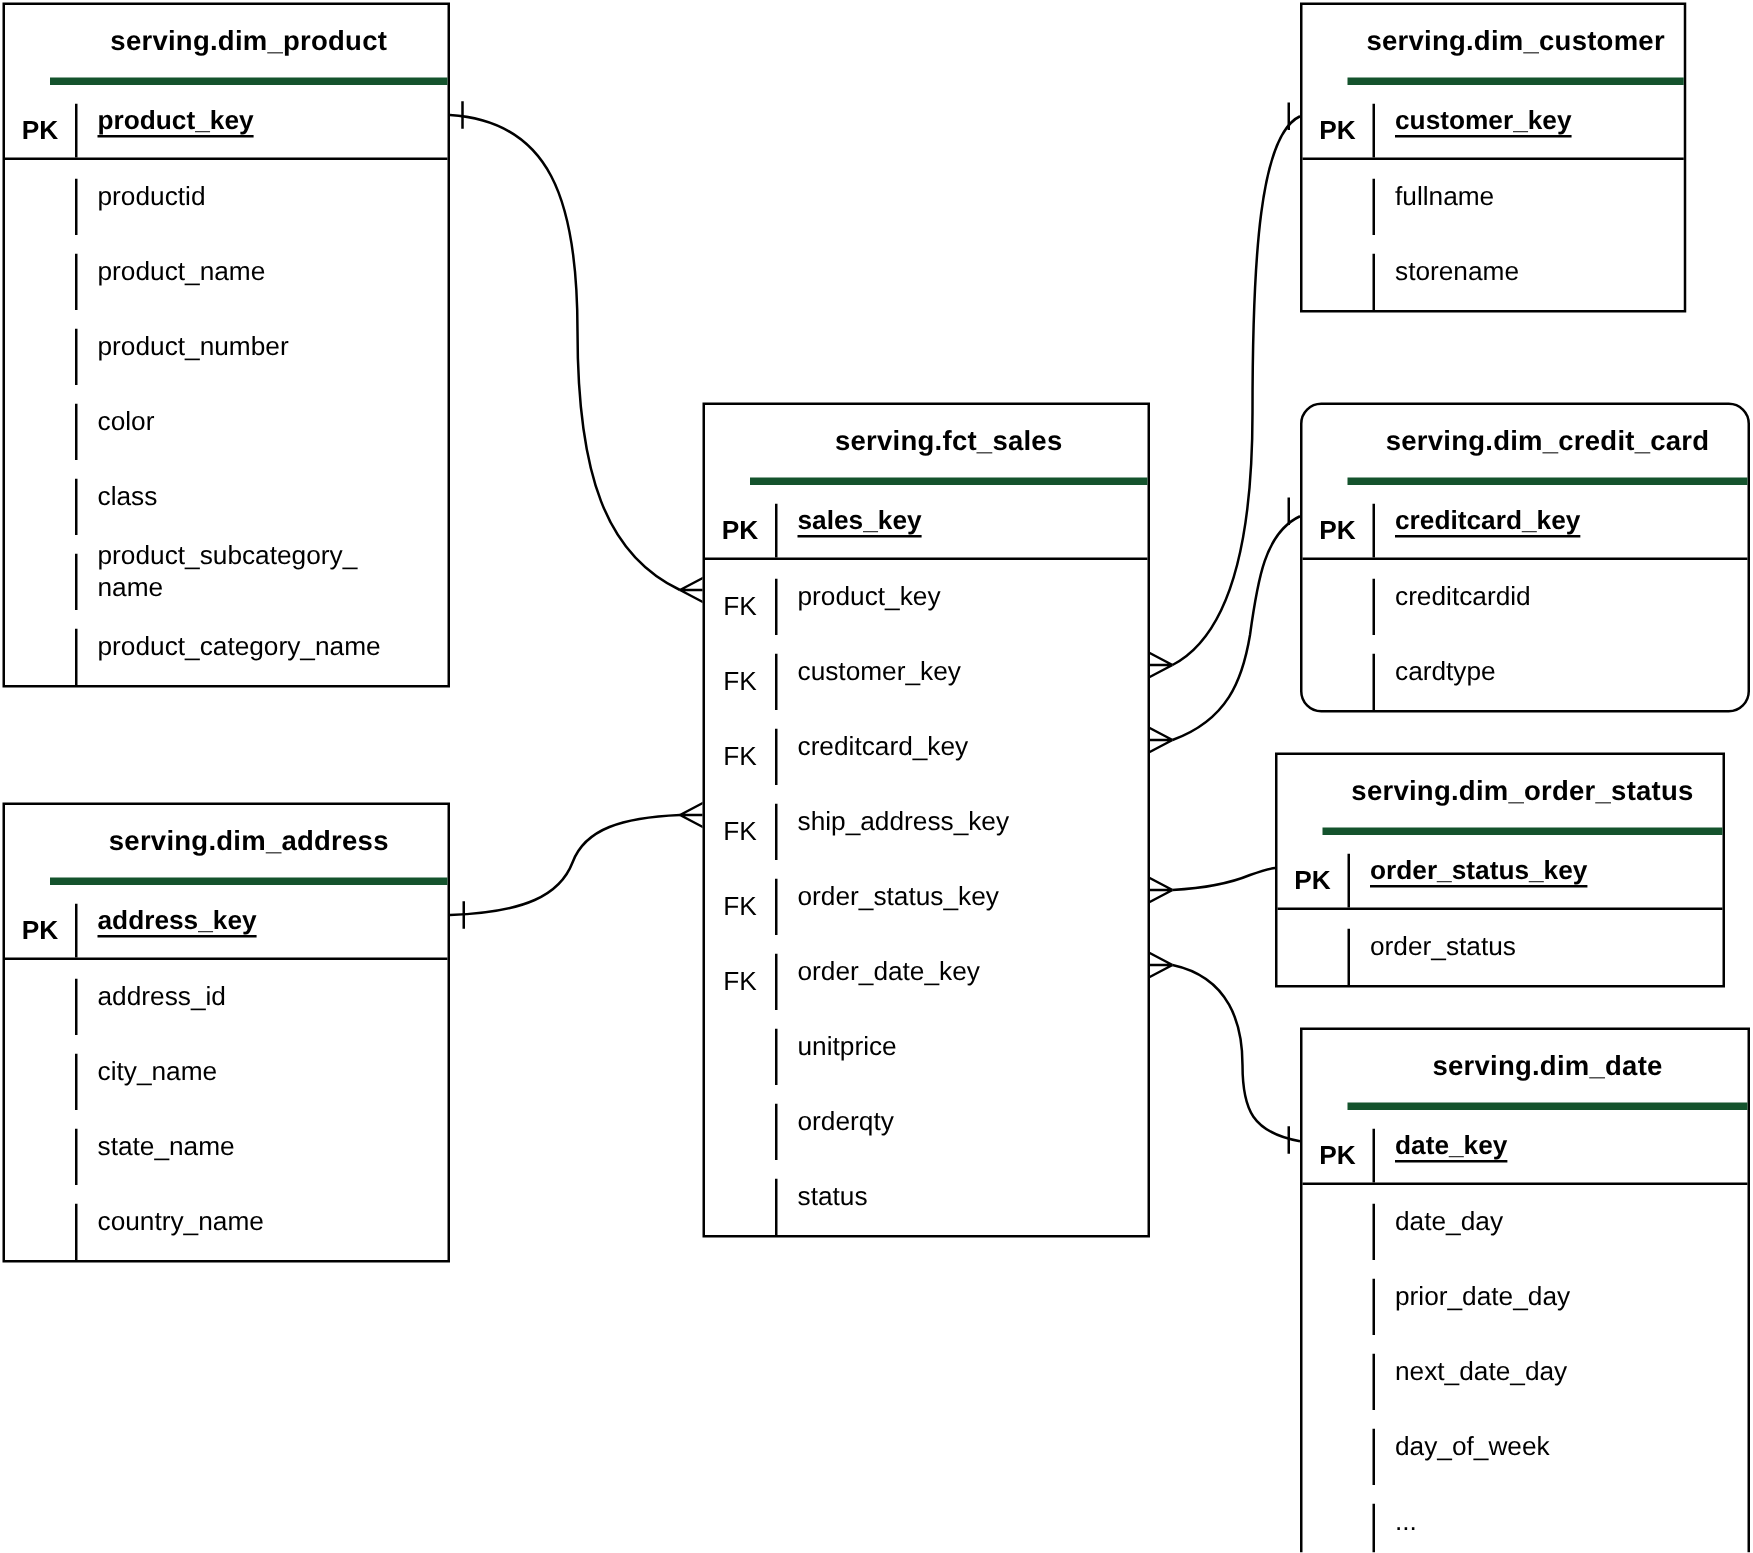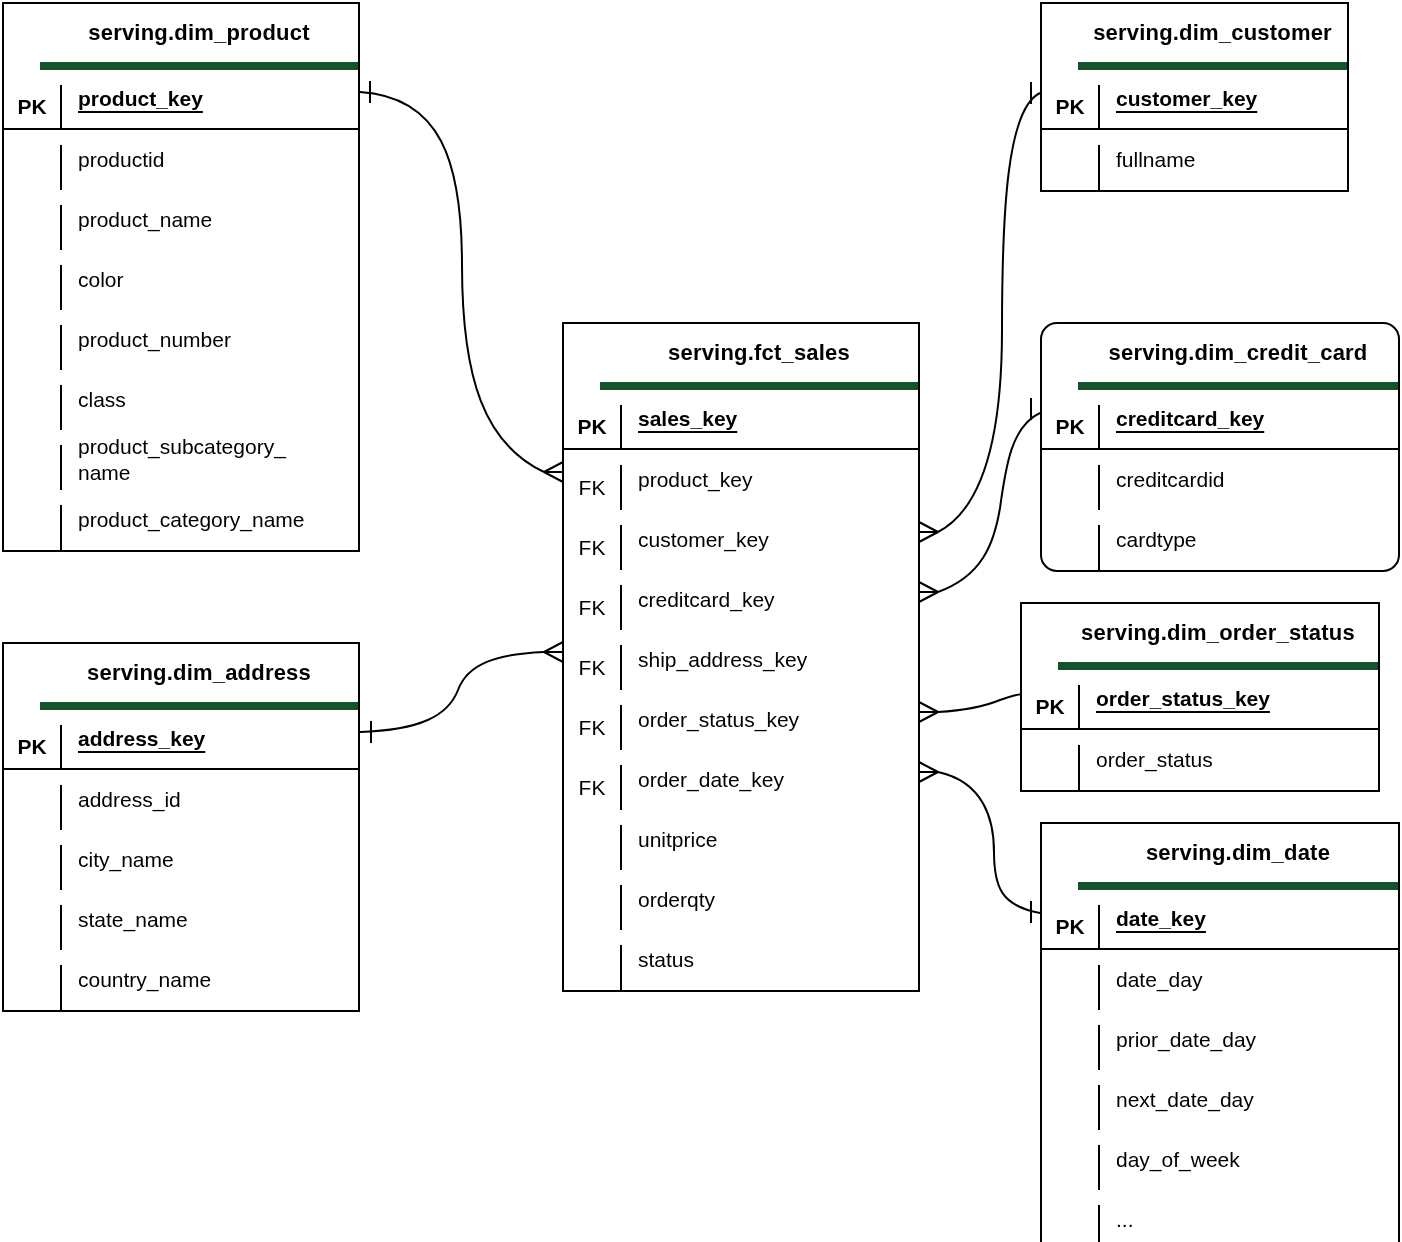--- a/index.html
+++ b/index.html
@@ -24,21 +24,21 @@
     fill: none;
   }
   .entity {
     position: absolute;
     box-sizing: border-box;
     border: 2px solid #000000;
     background: #ffffff;
   }
   .title {
     height: 58px;
-    border-bottom: 8px solid #14532d;
+    border-bottom: 6px solid #14532d;
     display: flex;
     align-items: center;
     justify-content: center;
     font-weight: bold;
     font-size: 22px;
     letter-spacing: 0.2px;
     margin-left: 36px;
   }
   .row { display: flex; min-height: 60px; }
   .row.keyrow { min-height: 58px; border-bottom: 2px solid #000000; }
@@ -125,25 +125,25 @@
         <div class="row">
           <div class="kcol"></div>
           <div class="fcol">productid</div>
         </div>
         <div class="row">
           <div class="kcol"></div>
           <div class="fcol">product_​name</div>
         </div>
         <div class="row">
           <div class="kcol"></div>
+          <div class="fcol">product_​number</div>
+        </div>
+        <div class="row">
+          <div class="kcol"></div>
           <div class="fcol">color</div>
-        </div>
-        <div class="row">
-          <div class="kcol"></div>
-          <div class="fcol">product_​number</div>
         </div>
         <div class="row">
           <div class="kcol"></div>
           <div class="fcol">class</div>
         </div>
         <div class="row">
           <div class="kcol"></div>
           <div class="fcol">product_​subcategory_​name</div>
         </div>
         <div class="row">
@@ -157,20 +157,24 @@
     <div class="title">serving.dim_customer</div>
     <div class="grid">
         <div class="row keyrow">
           <div class="kcol">PK</div>
           <div class="fcol pkfield">customer_​key</div>
         </div>
         <div class="row">
           <div class="kcol"></div>
           <div class="fcol">fullname</div>
         </div>
+        <div class="row">
+          <div class="kcol"></div>
+          <div class="fcol">storename</div>
+        </div>
       </div>
   </div>
 
   <div class="entity e-fct_sales">
     <div class="title">serving.fct_sales</div>
     <div class="grid">
         <div class="row keyrow">
           <div class="kcol">PK</div>
           <div class="fcol pkfield">sales_​key</div>
         </div>

